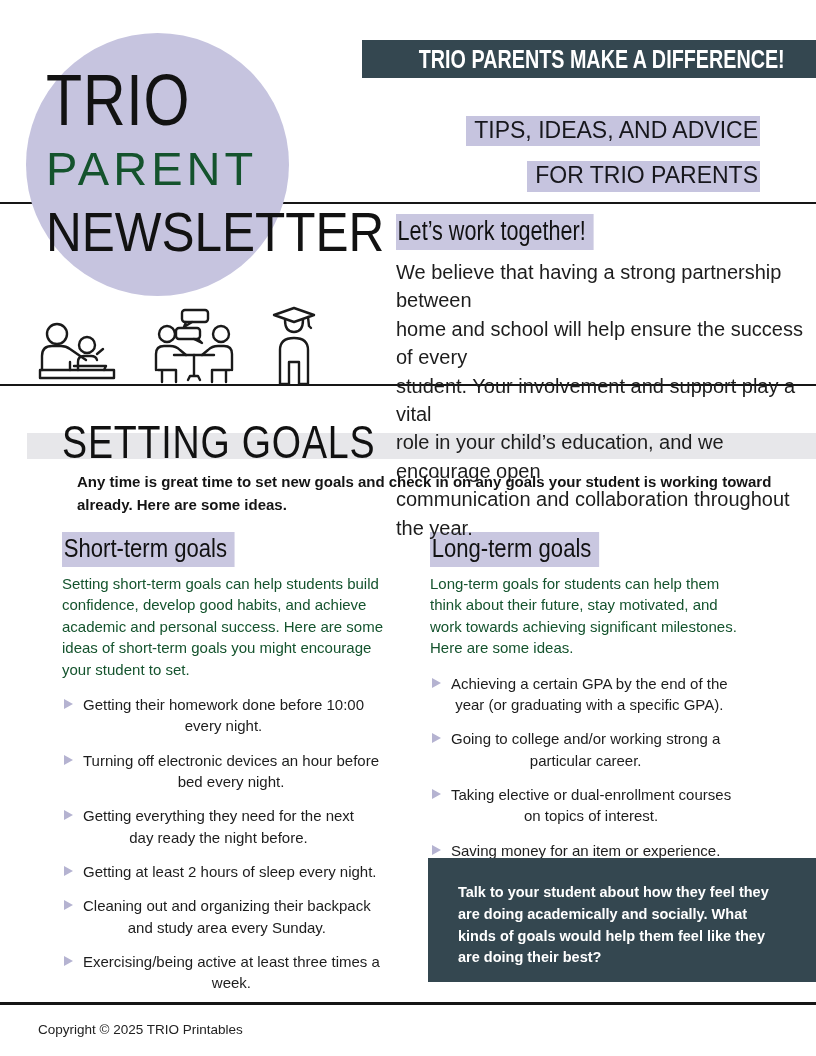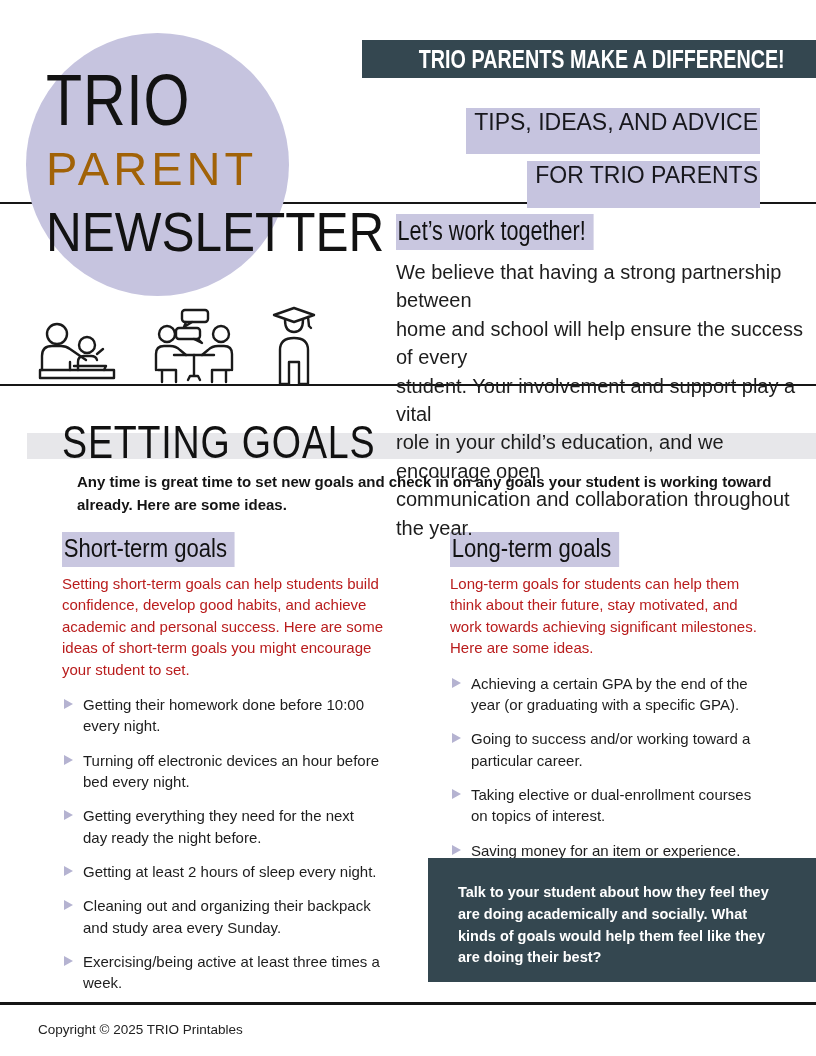--- a/index.html
+++ b/index.html
@@ -8,33 +8,33 @@
     background:#ffffff; overflow:hidden;
     font-family:"Liberation Sans", sans-serif; color:#1a1a1a;
   }
   .rule { position:absolute; left:0; right:0; background:#161616; }
 
   
   .circle { position:absolute; left:26px; top:33px; width:263px; height:263px;
             border-radius:50%; background:#c6c4df; z-index:2; }
   .masthead { position:absolute; left:46px; top:64px; z-index:3; line-height:1; }
   .m1 { font-size:72px; letter-spacing:1px; transform:scaleX(.82); transform-origin:left; color:#121212; }
-  .m2 { font-size:47px; letter-spacing:4px; color:#a16207; margin-top:9px; }
+  .m2 { font-size:47px; letter-spacing:4px; color:#14532d; margin-top:9px; }
   .m3 { font-size:55px; letter-spacing:0; transform:scaleX(.9); transform-origin:left; color:#121212; margin-top:13px; white-space:nowrap; }
 
   .banner { position:absolute; left:362px; top:40px; width:480px; height:38px;
             background:#344750; display:flex; align-items:center; justify-content:center; z-index:3; }
   .banner span { color:#fff; font-weight:bold; font-size:26px; white-space:nowrap;
                  transform:scaleX(.76); transform-origin:center; letter-spacing:0; }
 
   .tagline { position:absolute; right:56px; top:108px; text-align:right; z-index:3; }
   .tagline .tl-line { margin-bottom:7px; }
   .tagline .hl { display:inline-block; background:#c6c4df; color:#17171c;
-                 font-size:23px; line-height:1.1; padding:2px 2px 19px 8px; white-space:nowrap;
-                 letter-spacing:0; }
+                 font-size:23px; line-height:1.1; padding:2px 2px 3px 8px; white-space:nowrap;
+                 letter-spacing:0;margin-top:8px; }
 
   
   .lets { position:absolute; left:396px; top:216px; width:414px; z-index:3; }
   .lets h2 { margin:0; font-size:27px; font-weight:normal; color:#111;
              transform:scaleX(.8); transform-origin:left; white-space:nowrap; }
   .lets h2 .hl { background:#c9c7e0; padding:2px 10px 4px 2px; }
   .lets p { margin:11px 0 0 0; font-size:20px; line-height:1.42; color:#1d1d1d; white-space:pre-line; }
 
   
   .icon { position:absolute; z-index:2; }
@@ -43,31 +43,31 @@
   
   .band { position:absolute; left:27px; right:0; top:433px; height:26px; background:#e7e7ea; z-index:1; }
   .section-title { position:absolute; left:62px; top:418px; z-index:2; font-size:47px; line-height:1;
                    letter-spacing:1px; color:#111; transform:scaleX(.8); transform-origin:left; white-space:nowrap; }
   .section-intro { position:absolute; left:77px; top:471px; width:745px; font-weight:bold;
                    font-size:15px; line-height:1.5; color:#141414; white-space:pre-line; z-index:2; }
 
   
   .col { position:absolute; top:533px; z-index:2; }
   .col-left  { left:62px;  width:368px; }
-  .col-right { left:450px; width:362px; }
+  .col-right { left:430px; width:362px; }
   .col h3 { margin:0; font-size:26px; font-weight:normal; color:#111;
             transform:scaleX(.85); transform-origin:left; white-space:nowrap; }
   .col h3 .hl { background:#c9c7e0; padding:1px 9px 4px 2px; }
-  .col .col-body { margin:9px 0 0 0; font-size:15px; line-height:1.43; color:#b91c1c; white-space:pre-line; }
+  .col .col-body { margin:9px 0 0 0; font-size:15px; line-height:1.43; color:#14532d; white-space:pre-line; }
   .goal-list { list-style:none; margin:14px 0 0 0; padding:0; }
   .goal-list li { display:flex; align-items:flex-start; margin:0 0 13px 2px; }
   .tri { flex:0 0 auto; width:0; height:0; margin:5px 10px 0 0;
          border-top:5px solid transparent; border-bottom:5px solid transparent;
          border-left:9px solid #b5b3d1; }
-  .goal-list .bullet-text { font-size:15px; line-height:1.42; color:#1d1d1d; white-space:pre-line; }
+  .goal-list .bullet-text { font-size:15px; line-height:1.42; color:#1d1d1d; white-space:pre-line;text-align:center; }
 
   
   .callout { position:absolute; left:428px; top:858px; width:388px; height:124px;
              background:#344750; z-index:2; box-sizing:border-box; padding:24px 8px 0 30px; }
   .callout p { margin:0; color:#ffffff; font-weight:bold; font-size:14.5px; line-height:1.5; white-space:pre-line; }
 
   
   .footer-copy { position:absolute; left:38px; top:1022px; font-size:13.5px; color:#222; z-index:2; }
   .footer-site { position:absolute; right:38px; top:1022px; font-size:13.5px; color:#222; z-index:2;margin-top:40px; }
 </style>
@@ -194,21 +194,21 @@
 work towards achieving significant milestones.
 Here are some ideas.</p>
     <ul class="goal-list">
       <li>
           <span class="tri"></span>
           <span class="bullet-text">Achieving a certain GPA by the end of the
 year (or graduating with a specific GPA).</span>
         </li>
       <li>
           <span class="tri"></span>
-          <span class="bullet-text">Going to success and/or working toward a
+          <span class="bullet-text">Going to college and/or working strong a
 particular career.</span>
         </li>
       <li>
           <span class="tri"></span>
           <span class="bullet-text">Taking elective or dual-enrollment courses
 on topics of interest.</span>
         </li>
       <li>
           <span class="tri"></span>
           <span class="bullet-text">Saving money for an item or experience.</span>

